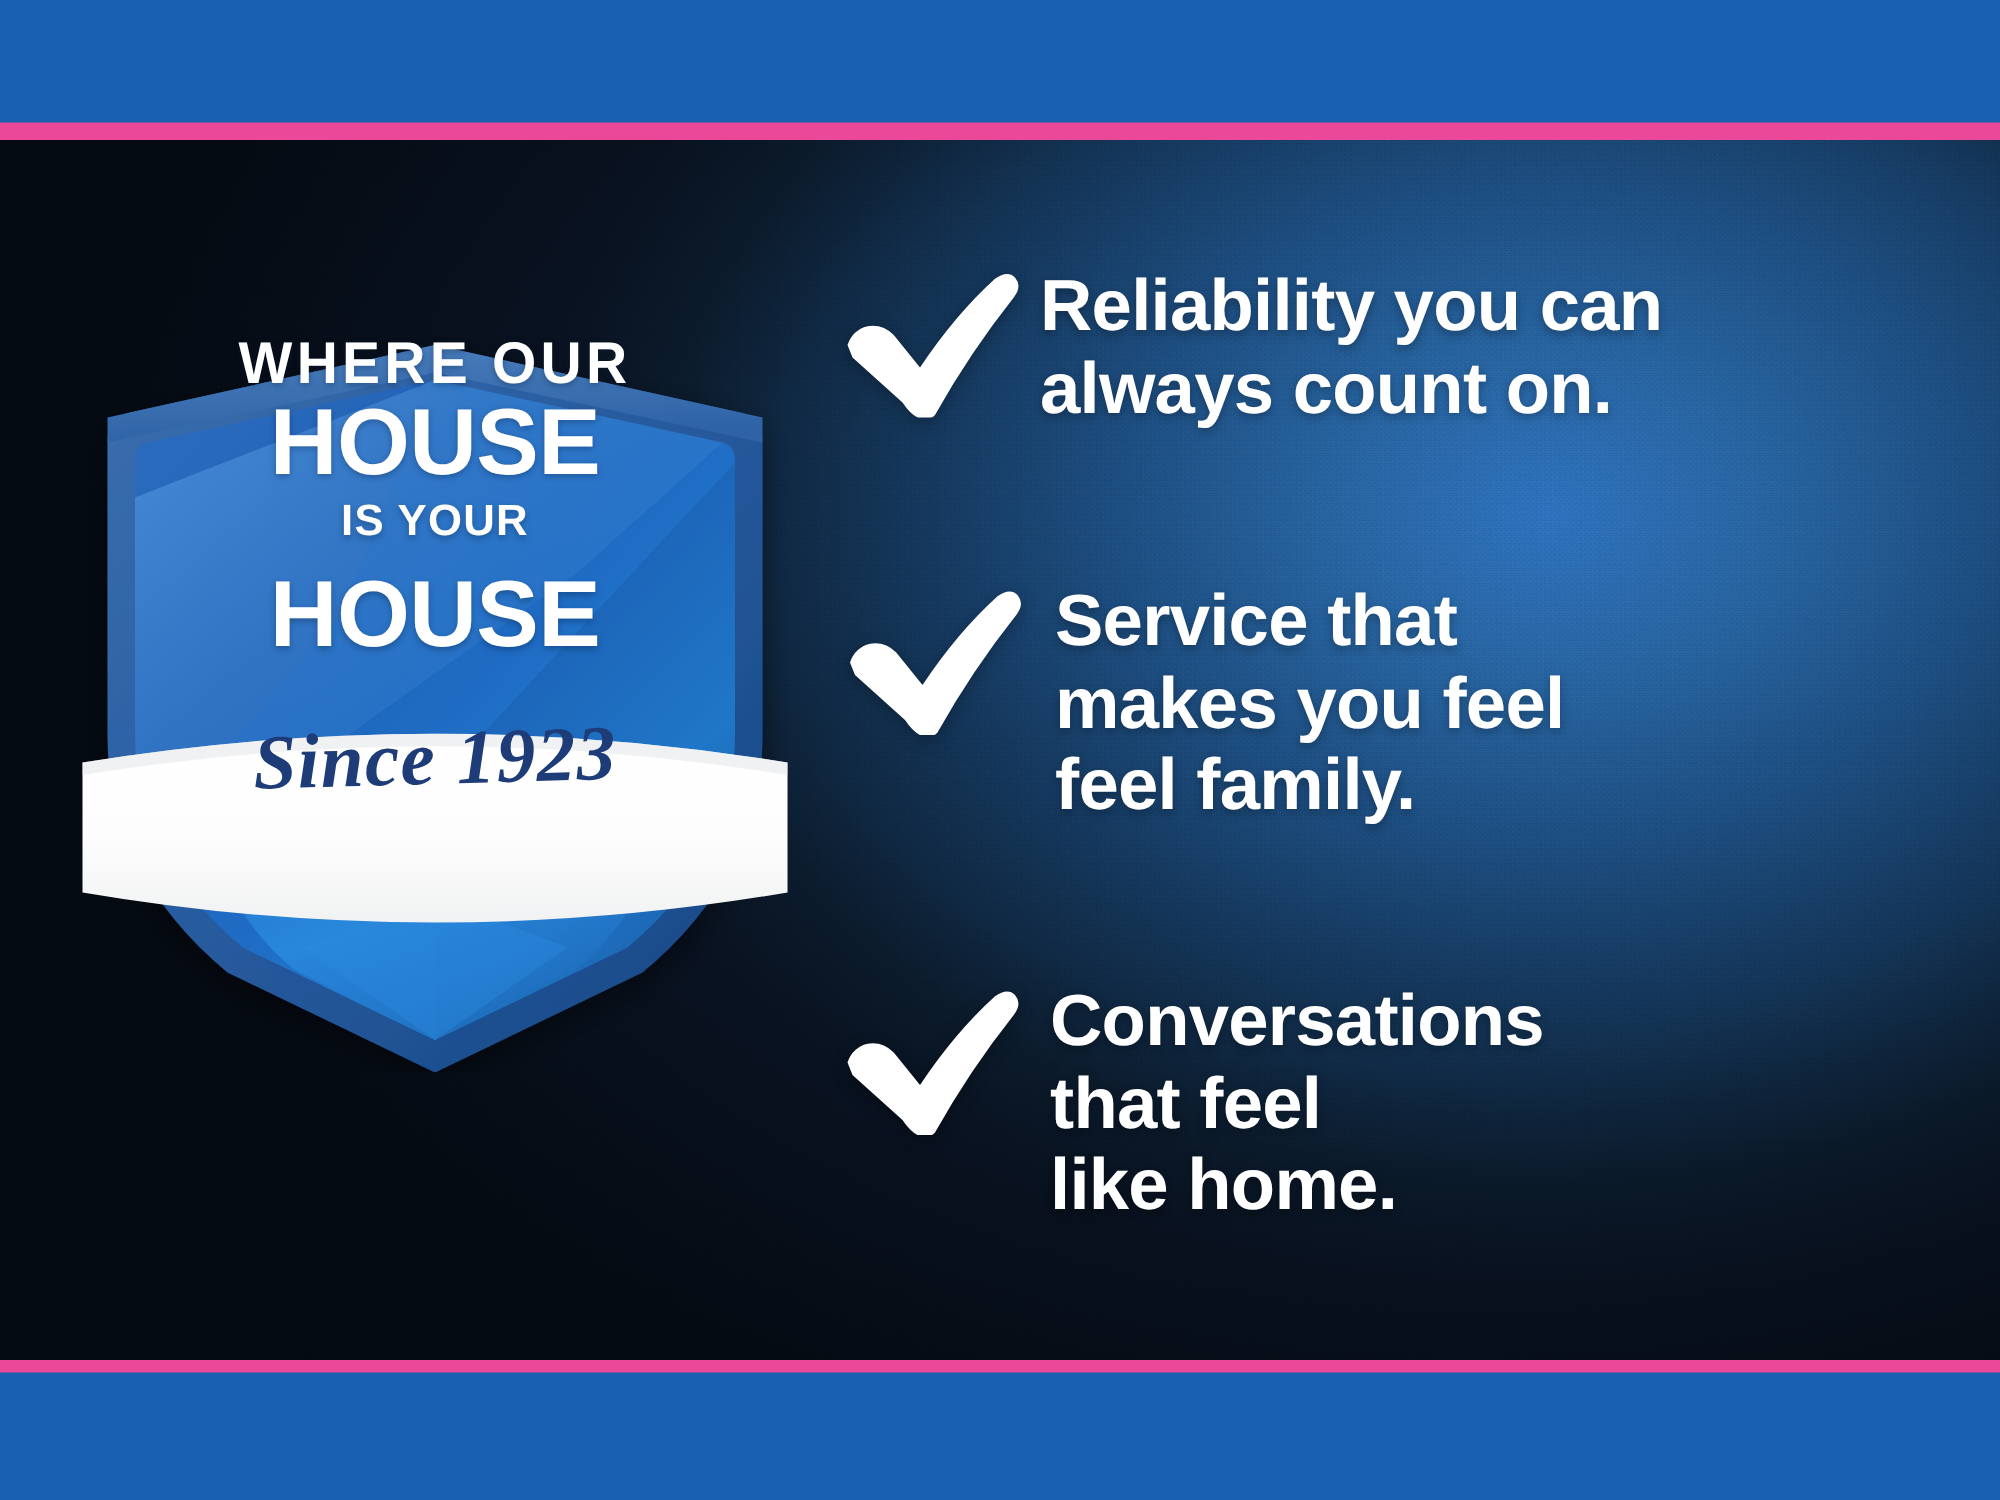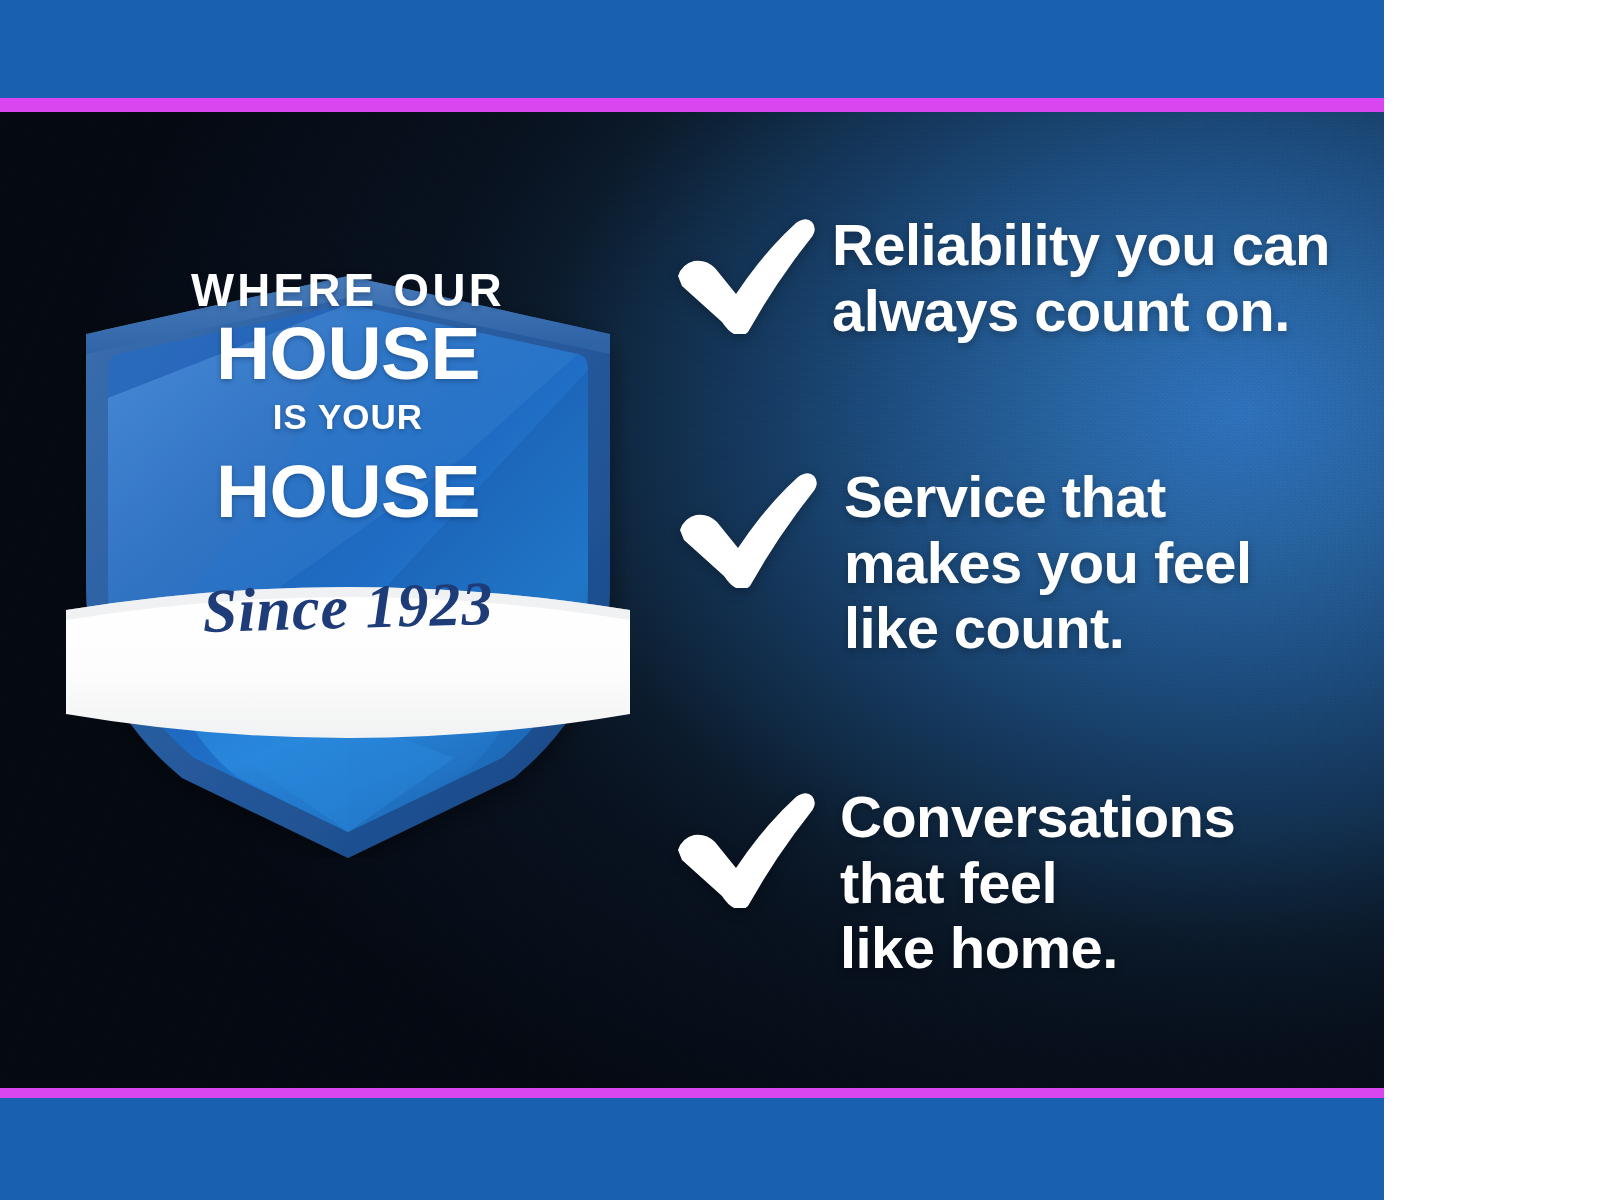--- a/index.html
+++ b/index.html
@@ -4,22 +4,22 @@
 <style>
   * { margin:0; padding:0; box-sizing:border-box; }
   html,body { width:1600px; height:1200px; overflow:hidden; }
   body {
     font-family:"Liberation Sans", sans-serif;
     background:#ffffff;
   }
 
   .poster {
     position:relative;
-    width:1384px; height:1200px;
-    background:#d946ef;
+    width:1600px; height:1200px;
+    background:#ec4899;
     overflow:hidden;
   }
 
   
   .bar-top {
     position:absolute; left:0; top:0;
     width:1600px; height:98px;
     background:#1961b0;
   }
   .bar-bottom {
@@ -240,21 +240,21 @@
     <div class="check-row row-2">
       <div class="tick">
         <svg viewBox="0 0 146 118" xmlns="http://www.w3.org/2000/svg">
           <path d="M6 60 Q 10 48 22 45 Q 34 43 43 52 L 64 78
                    Q 92 36 124 7 Q 134 0 140 6 Q 146 13 139 22
                    Q 104 66 76 116 Q 70 122 62 118 Q 56 115 50 106 L 10 70 Z" fill="#ffffff"></path>
         </svg>
       </div>
       <div class="row-text">Service that
 makes you feel
-like count.</div>
+feel family.</div>
     </div>
 
     <div class="check-row row-3">
       <div class="tick">
         <svg viewBox="0 0 146 118" xmlns="http://www.w3.org/2000/svg">
           <path d="M6 60 Q 10 48 22 45 Q 34 43 43 52 L 64 78
                    Q 92 36 124 7 Q 134 0 140 6 Q 146 13 139 22
                    Q 104 66 76 116 Q 70 122 62 118 Q 56 115 50 106 L 10 70 Z" fill="#ffffff"></path>
         </svg>
       </div>

